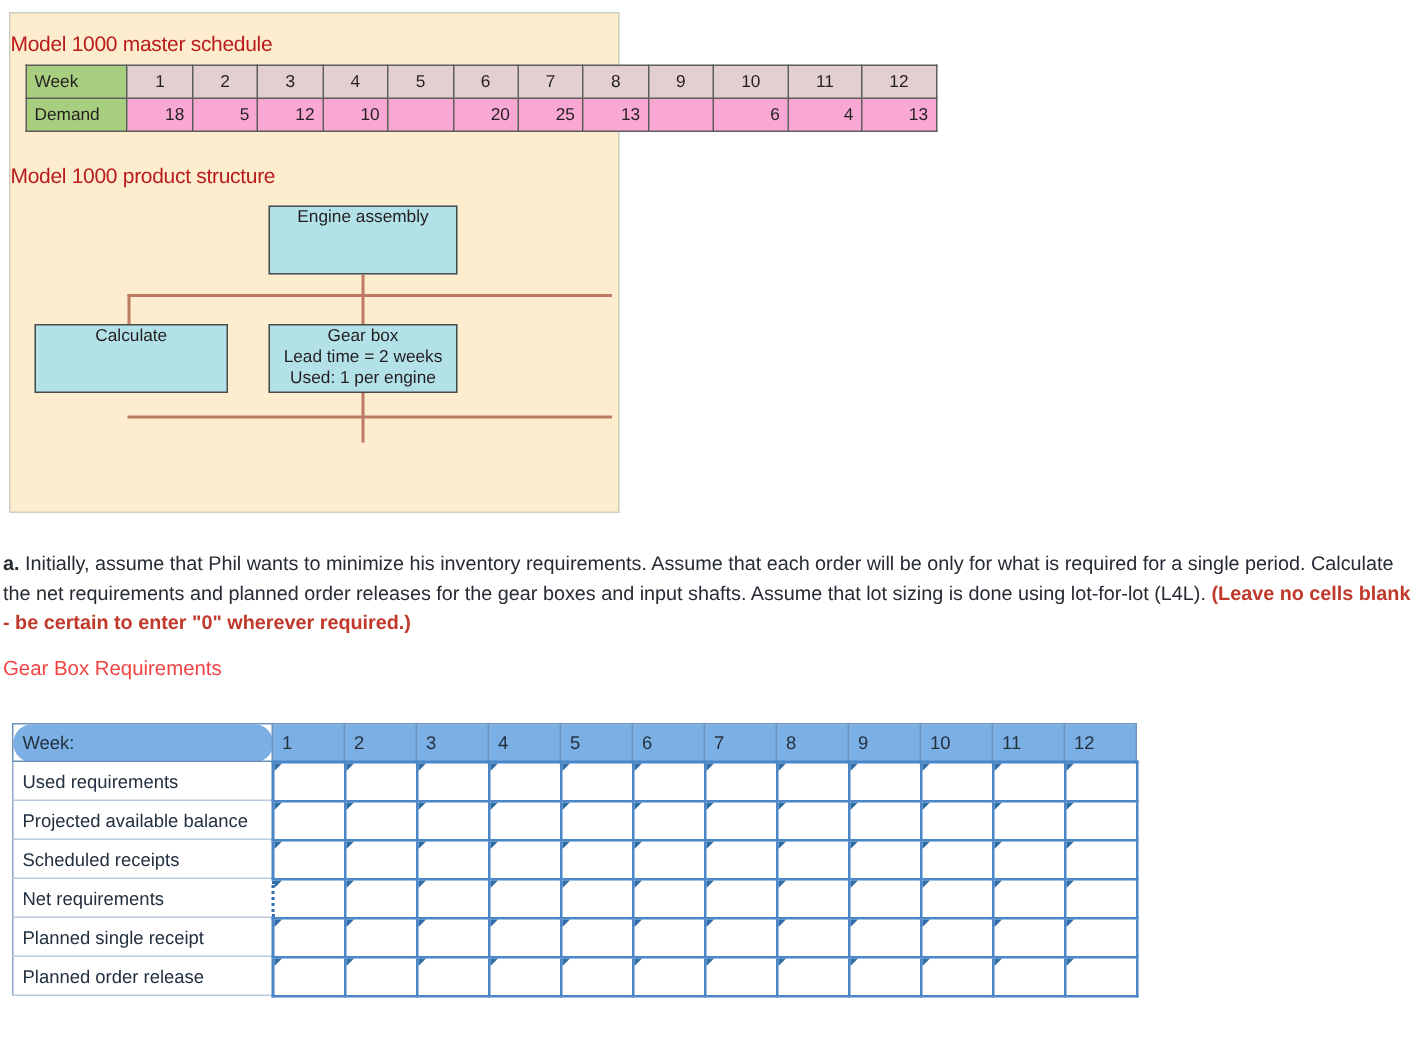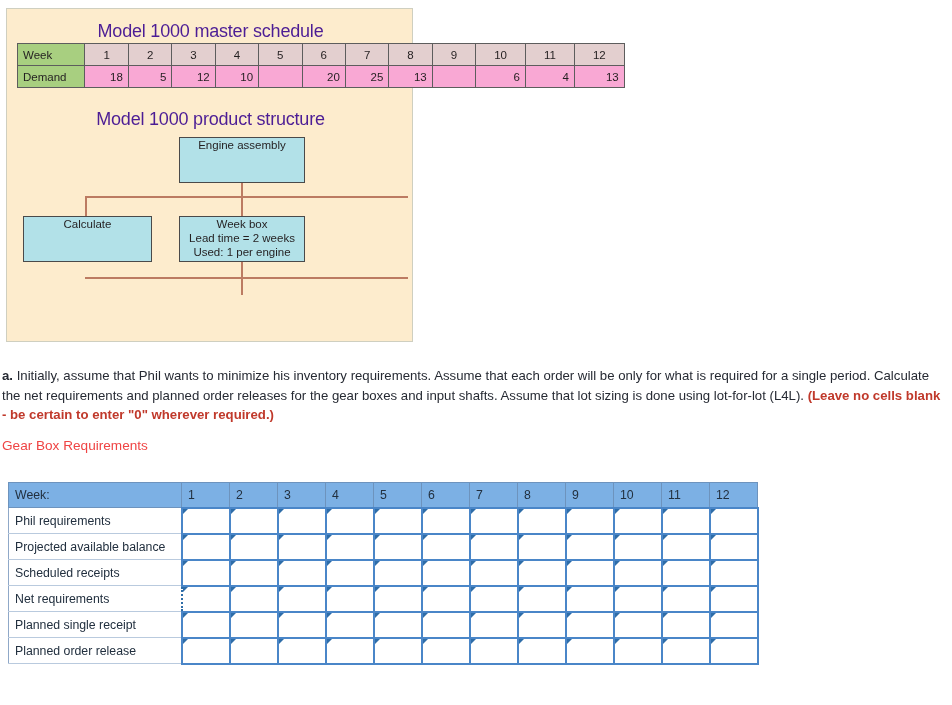--- a/index.html
+++ b/index.html
@@ -15,23 +15,23 @@
   
   #figure-panel {
     position: absolute;
     left: 6px; top: 8px;
     width: 407px; height: 334px;
     background: #fdeccd;
     border: 1px solid #cfcfc0;
   }
   .fig-title {
     position: absolute;
-    text-align: center;
-    font-size: 18px;
-    color: #4c1d95;
+    text-align: left;
+    font-size: 14px;
+    color: #b91c1c;
     letter-spacing: -0.2px;
     white-space: nowrap;
   }
   #ms-title { left: 0; top: 12px; width: 407px; }
   #ps-title { left: 0; top: 100px; width: 407px; }
 
   
   #master-schedule {
     position: absolute;
     left: 10px; top: 34px;
@@ -117,21 +117,21 @@
   #mrp-table thead th {
     background: #7cb0e4;
     color: #22303f;
     font-weight: normal;
     text-align: left;
     padding-left: 6px;
     border: 1px solid #6d93bd;
     height: 25px;
   }
   #mrp-table thead th.wkhead { width: 48px; }
-  #mrp-table thead th.lblhead { width: 173px; }
+  #mrp-table thead th.lblhead { width: 173px; border-radius: 12px; }
   #mrp-table td.rowlabel {
     background: #ffffff;
     color: #22303f;
     padding-left: 6px;
     text-align: left;
     border-left: 1px solid #8fa8c8;
     border-right: 1px solid #8fa8c8;
     border-top: 1px solid #b9cade;
     border-bottom: 1px solid #b9cade;
     white-space: nowrap;
@@ -206,21 +206,21 @@
 
   <div class="node" id="node-engine">
     <span>Engine assembly</span>
   </div>
 
   <div class="node" id="node-crankcase">
     <span>Calculate</span>
   </div>
 
   <div class="node" id="node-gearbox">
-    <span>Week box</span>
+    <span>Gear box</span>
     <span>Lead time = 2 weeks</span>
     <span>Used: 1 per engine</span>
   </div>
 
 </div>
 
 <div id="question-block"><b>a.</b><span> Initially, assume that Phil wants to minimize his inventory requirements. Assume that each order will be only for what is required for a single period. Calculate the net requirements and planned order releases for the gear boxes and input shafts. Assume that lot sizing is done using lot-for-lot (L4L). </span><span class="red-note">(Leave no cells blank - be certain to enter "0" wherever required.)</span></div>
 
 <div id="subtitle-gearbox">Gear Box Requirements</div>
 
@@ -237,21 +237,21 @@
       <th class="wkhead">7</th>
       <th class="wkhead">8</th>
       <th class="wkhead">9</th>
       <th class="wkhead">10</th>
       <th class="wkhead">11</th>
       <th class="wkhead">12</th>
     </tr>
   </thead>
   <tbody id="mrp-body">
       <tr>
-        <td class="rowlabel">Phil requirements</td>
+        <td class="rowlabel">Used requirements</td>
         <td class="cell"></td>
         <td class="cell"></td>
         <td class="cell"></td>
         <td class="cell"></td>
         <td class="cell"></td>
         <td class="cell"></td>
         <td class="cell"></td>
         <td class="cell"></td>
         <td class="cell"></td>
         <td class="cell"></td>

